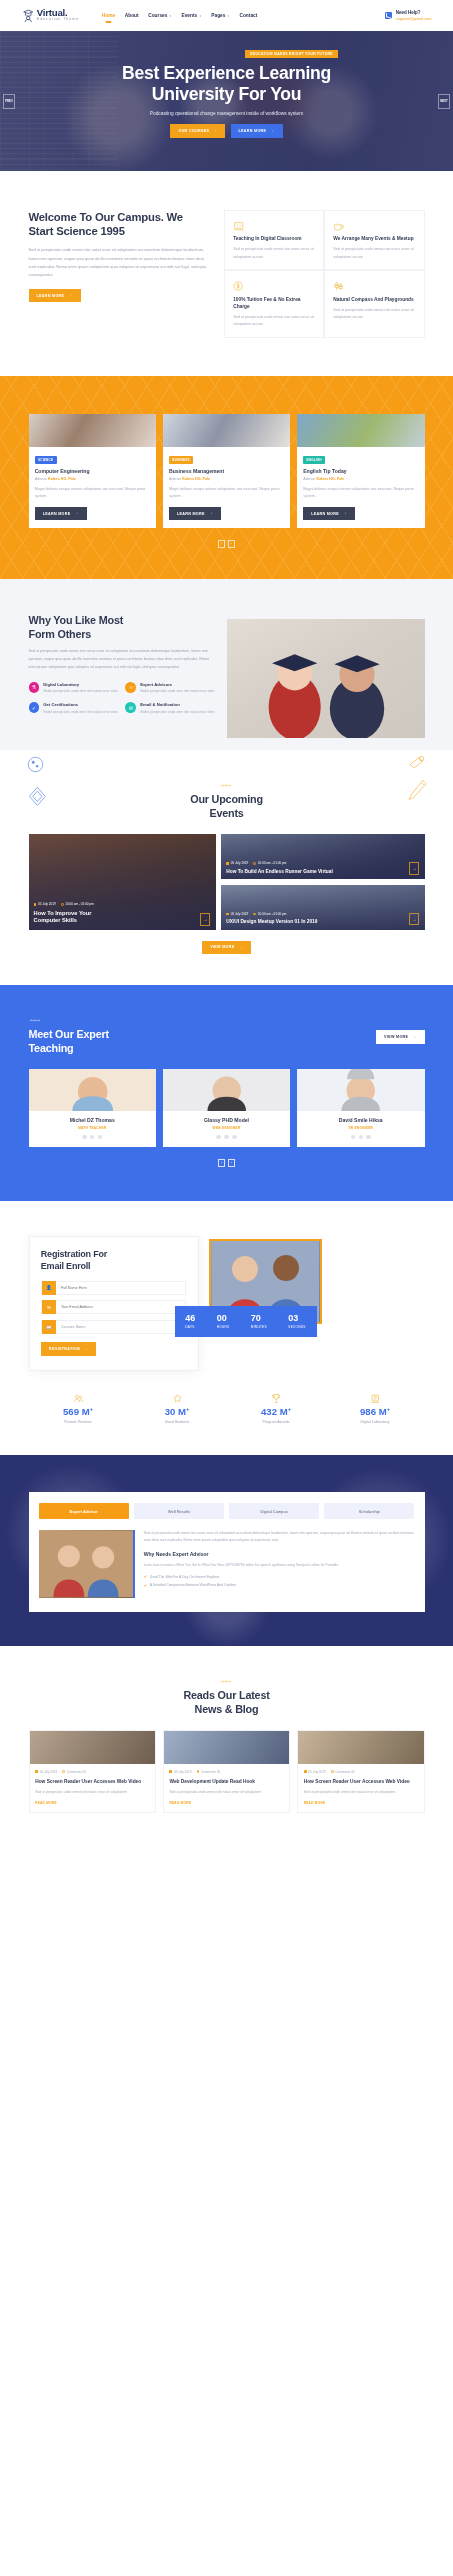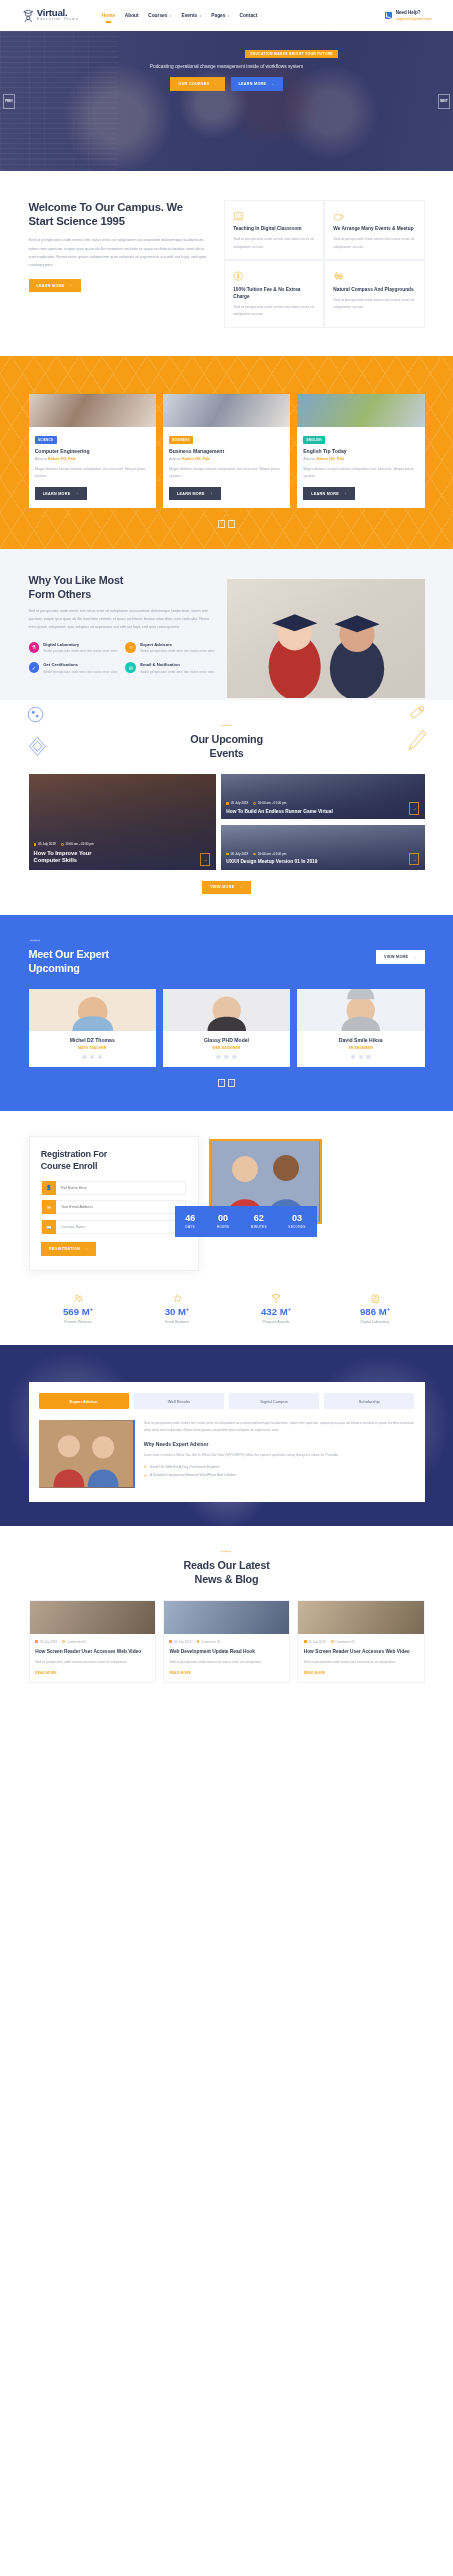--- a/index.html
+++ b/index.html
@@ -1,18 +1,18 @@
 <!DOCTYPE html>
 <html style="font-size:9px"><head>
 <meta charset="utf-8">
 <style>
   *{box-sizing:border-box;margin:0;padding:0}
   body{width:453px;background:#fff;font-family:"Liberation Sans",sans-serif;color:#3c4256;-webkit-font-smoothing:antialiased}
   .wrap{width:453px;overflow:hidden}
-  .container{width:396px;margin:2px auto;position:relative}
+  .container{width:396px;margin:12px auto;position:relative}
 
   
   header{height:31px;background:#fff;display:flex;align-items:center;padding:0 21.5px;position:relative;z-index:40}
   .logo{display:flex;align-items:center;gap:2.8px}
   .logo-mark{width:12.5px;height:13.6px;position:relative;color:#2b3a67}
   .logo-text .lt1{font-size:9.6px;font-weight:bold;color:#22305c;letter-spacing:-0.2px;line-height:1}
   .logo-text .lt2{font-size:3.7px;color:#8b93ab;letter-spacing:0.9px;line-height:1.6}
   nav{display:flex;align-items:center;gap:9.6px;margin-left:22.7px}
   nav a{font-size:4.8px;font-weight:bold;color:#2b3352;text-decoration:none;position:relative;display:flex;align-items:center;gap:1.7px}
   nav a.active{color:#f5a21b}
@@ -141,21 +141,21 @@
   .regsec{padding:22.7px 0 19px;background:#fff;position:relative}
   .reg-row{display:flex;position:relative}
   .reg-card{width:170px;background:#fff;border:0.6px solid #eef0f5;padding:12.5px 11.3px 14.7px;box-shadow:0 2.3px 10.2px rgba(40,50,90,.07)}
   .reg-card h2{font-size:9px;font-weight:bold;line-height:1.3;color:#323a52;letter-spacing:-0.2px}
   .field{display:flex;align-items:center;border:0.6px solid #eef0f5;margin-top:5.7px;height:14px}
   .fico{width:14px;height:14px;background:#f5a21b;flex:0 0 14px;display:flex;align-items:center;justify-content:center;color:#fff;font-size:4.5px}
   .field input,.field .sel{border:0;outline:0;font-size:3.7px;color:#9aa0b2;padding-left:5.1px;flex:1;font-family:inherit;background:transparent;height:100%}
   .field .sel{display:flex;align-items:center;justify-content:space-between;padding-right:4.5px}
   .reg-photo{position:absolute;left:180px;top:3.4px;width:113px;height:85px;border:2.8px solid #f5a21b;background:linear-gradient(135deg,#8b9fc4,#4c5a85);overflow:hidden}
   .counter{position:absolute;left:146px;top:70px;width:142px;background:#3d6fe8;display:flex;padding:8px 0;justify-content:space-around;z-index:6}
-  .cdigit{text-align:center;color:#fff}
+  .cdigit{text-align:left;color:#fff}
   .cdigit b{font-size:9px;font-weight:bold;display:block;line-height:1}
   .cdigit span{font-size:3.1px;letter-spacing:0.3px;display:block;margin-top:2.3px}
   .stats{display:flex;margin-top:22.7px}
   .stat{flex:1;text-align:center}
   .stat .sic{color:#f0b942;height:9px;display:flex;align-items:center;justify-content:center}
   .stat .num{font-size:9.6px;font-weight:bold;color:#3d6fe8;margin-top:2.8px}
   .stat .num sup{font-size:5.7px;color:#3d6fe8}
   .stat .lbl{font-size:3.7px;color:#9aa0b2;margin-top:2.8px}
 
   
@@ -241,20 +241,24 @@
       </span>
     </div>
   </header>
 
   <section class="hero">
     <div class="hero-bg"></div>
     <div class="navarrow prev">PREV</div>
     <div class="navarrow next">NEXT</div>
     <div class="hero-inner">
       <div class="badge">EDUCATION MAKES BRIGHT YOUR FUTURE</div>
+      <h1>
+        <span>Best Experience Learning</span><br>
+        <span>University For You</span>
+      </h1>
       <p>Podcasting operational change management inside of workflows system</p>
       <div class="hero-btns">
         <button class="btn btn-orange">
             <span>OUR COURSES</span>
             <span class="arr">→</span>
           </button>
         <button class="btn btn-blue">
             <span>LEARN MORE</span>
             <span class="arr">→</span>
           </button>
@@ -513,21 +517,21 @@
     </div>
   </section>
 
   <section class="advisors">
     <div class="container">
       <div class="adv-head">
         <div class="sec-head light" style="text-align:left">
           <svg class="squig" style="margin-left:0" viewBox="0 0 30 8" fill="none" stroke="#fff" stroke-width="1.3">
               <path d="M1 5 4 2l3 3 3-3 3 3 3-3 3 3 3-3 3 3"></path>
             </svg>
-          <h2><span>Meet Our Expert</span><br><span>Upcoming</span></h2>
+          <h2><span>Meet Our Expert</span><br><span>Teaching</span></h2>
         </div>
         <button class="btn btn-white" style="align-self:center">
             <span>VIEW MORE</span>
             <span class="arr">→</span>
           </button>
       </div>
       <div class="adv-grid">
         <div class="acard">
           <div class="aphoto" style="background:#f3e6d6"><svg viewBox="0 0 160 74" style="width:100%;height:100%">
                 <circle cx="80" cy="40" r="26" fill="#e8bb97"></circle>
@@ -573,21 +577,21 @@
         <div class="dot">‹</div>
         <div class="dot">›</div>
       </div>
     </div>
   </section>
 
   <section class="regsec">
     <div class="container">
       <div class="reg-row">
         <div class="reg-card">
-          <h2><span>Registration For</span><br><span>Course Enroll</span></h2>
+          <h2><span>Registration For</span><br><span>Email Enroll</span></h2>
           <div style="margin-top:8px">
             <div class="field">
               <span class="fico">👤</span>
               <input placeholder="Full Name Here" style="">
             </div>
             <div class="field">
               <span class="fico">✉</span>
               <input placeholder="Your Email Address" style="">
             </div>
             <div class="field">
@@ -615,21 +619,21 @@
         <div class="counter">
           <div class="cdigit">
               <b>46</b>
               <span>DAYS</span>
             </div>
           <div class="cdigit">
               <b>00</b>
               <span>HOURS</span>
             </div>
           <div class="cdigit">
-              <b>62</b>
+              <b>70</b>
               <span>MINUTES</span>
             </div>
           <div class="cdigit">
               <b>03</b>
               <span>SECONDS</span>
             </div>
         </div>
       </div>
 
       <div class="stats">

